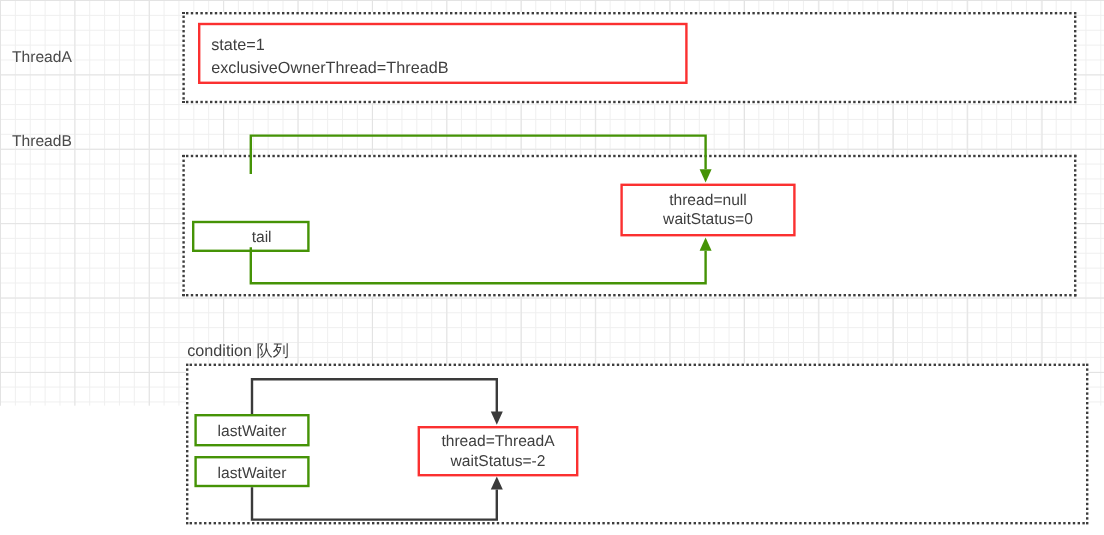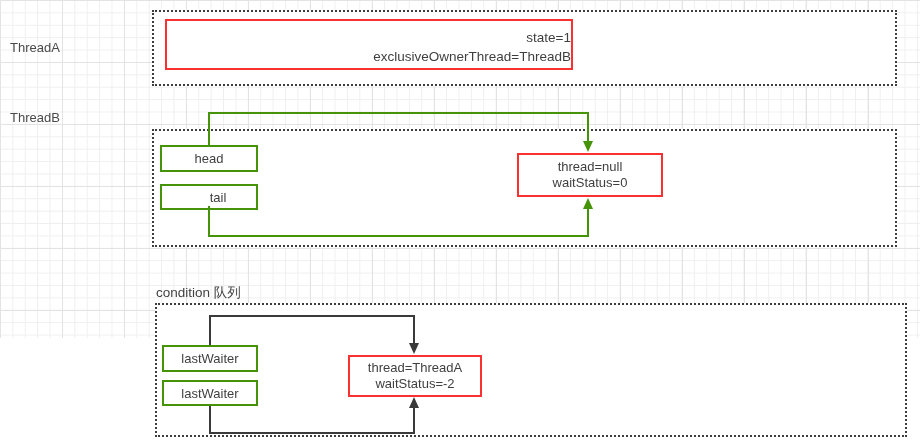--- a/index.html
+++ b/index.html
@@ -36,21 +36,20 @@
     background: #ffffff;
     border: 2px solid #fb3030;
     font-size: 13px;
     line-height: 16px;
     color: #3f3f3f;
   }
   .red-box.left-text {
     padding: 7px 0 0 9px;
     line-height: 19px;
     font-size: 13.5px;
-    text-align: right;
   }
   .red-box.center-text {
     display: flex;
     flex-direction: column;
     justify-content: center;
     text-align: center;
   }
   .green-box {
     position: absolute;
     background: #ffffff;
@@ -80,23 +79,20 @@
 
   <div class="red-box left-text" style="left:165px; top:19px; width:408px; height:51px;">
     <span class="box-line">state=1</span>
     <span class="box-line">exclusiveOwnerThread=ThreadB</span>
   </div>
 
   <div class="side-label" style="left:10px; top:110px;">ThreadB</div>
 
   <div class="dotted-container" style="left:152px; top:129px; width:745px; height:118px;"></div>
 
-  <div class="green-box" style="left:160px; top:145px; width:98px; height:27px;">
-    <span>head</span>
-  </div>
 
   <div class="green-box" style="left:160px; top:184px; width:98px; height:26px;padding-left:18px;">
     <span>tail</span>
   </div>
 
   <div class="red-box center-text" style="left:517px; top:153px; width:146px; height:44px;">
     <span class="box-line">thread=null</span>
     <span class="box-line">waitStatus=0</span>
   </div>
 

